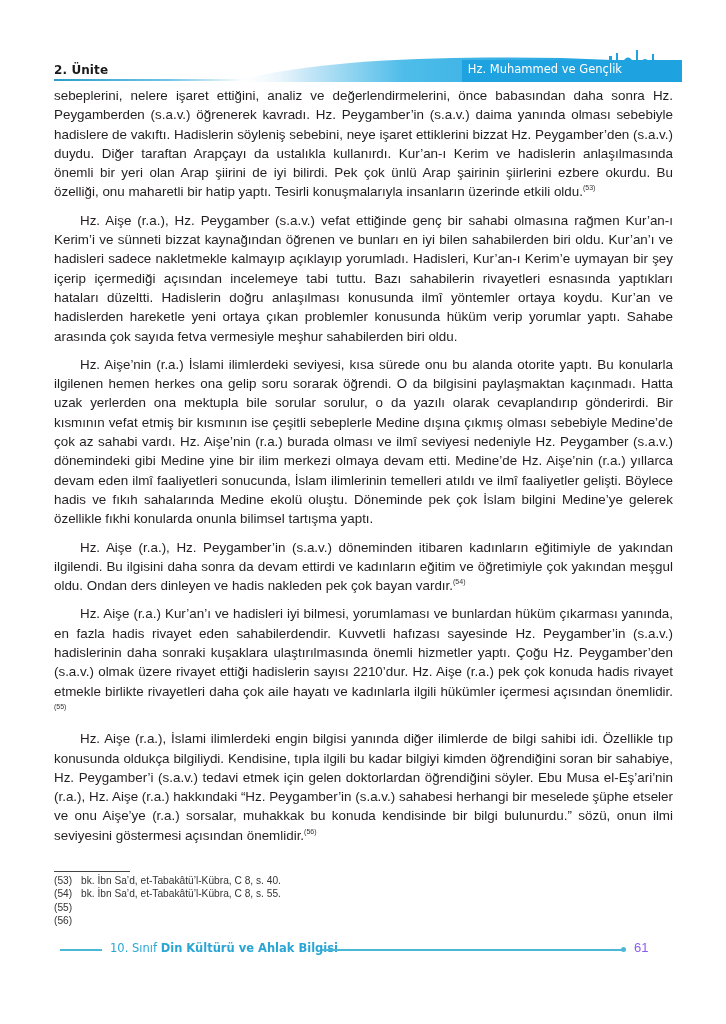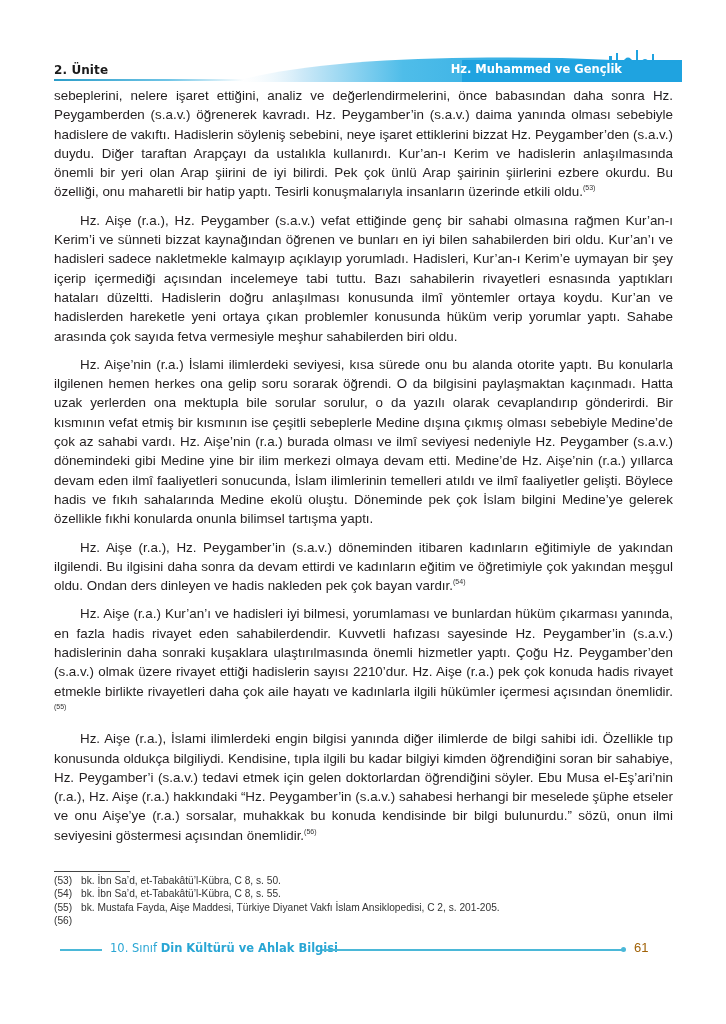--- a/index.html
+++ b/index.html
@@ -6,38 +6,38 @@
   body { width: 726px; height: 1024px; position: relative; overflow: hidden;
          font-family: "Liberation Sans", sans-serif; color: #231f20; }
   .header { position: absolute; left: 0; top: 0; width: 726px; height: 90px; }
   .unit-label { position: absolute; left: 54px; top: 63px; font-family: "DejaVu Sans", sans-serif;
                 font-weight: bold; font-size: 12px; color: #1a1a1a; letter-spacing: 0.1px; }
   .unit-underline { position: absolute; left: 54px; top: 79px; width: 190px; height: 2px;
                     background: linear-gradient(90deg, #2a9cc8 0%, #6fc4e6 60%, rgba(200,235,248,0) 100%); }
   .band { position: absolute; left: 232px; top: 50px; width: 458px; height: 32px; }
   .band svg { display: block; }
   .chapter-title { position: absolute; right: 104px; top: 62px; color: #ffffff; font-family: "DejaVu Sans", sans-serif;
-                   font-weight: bold; font-size: 11.5px; letter-spacing: 0; }
+                   font-weight: normal; font-size: 11.5px; letter-spacing: 0; }
   .content { position: absolute; left: 54px; top: 86px; width: 619px;
              font-size: 13.4px; line-height: 19.3px; text-align: justify; color: #231f20; }
   .content p { margin: 0 0 9px 0; text-indent: 26px; }
   .content p.cont { text-indent: 0; }
   sup { font-size: 7px; line-height: 0; vertical-align: 6px; color: #333; }
   .fn-rule { position: absolute; left: 54px; top: 871px; width: 76px; height: 1px; background: #444; }
   .footnotes { position: absolute; left: 54px; top: 874px; width: 620px; font-size: 10.2px; line-height: 13.4px; color: #333; }
   .fn { display: flex; }
   .fn .num { width: 27px; flex: none; }
   .footer { position: absolute; left: 0; top: 938px; width: 726px; height: 24px; }
   .footer .lline { position: absolute; left: 60px; top: 11px; width: 42px; height: 1.5px; background: #4bb8d8; }
   .footer .title { position: absolute; left: 110px; top: 3px; font-family: "DejaVu Sans", sans-serif;
                    font-size: 11.5px; color: #2aa6d4; white-space: nowrap; }
   .footer .title b { font-weight: bold; }
   .footer .rline { position: absolute; left: 322px; top: 11px; width: 300px; height: 1.5px; background: #4bb8d8; }
   .footer .dot { position: absolute; left: 621px; top: 9px; width: 5px; height: 5px; border-radius: 50%; background: #4bb8d8; }
-  .footer .page { position: absolute; left: 634px; top: 2px; font-size: 13px; color: #a16207; }
+  .footer .page { position: absolute; left: 634px; top: 2px; font-size: 13px; color: #8b5cf6; }
 </style>
 </head>
 <body>
 
 <div class="header">
   <div class="band">
     <svg width="458" height="32" viewBox="0 0 458 32">
       <defs>
         <linearGradient id="bandgrad" x1="0" y1="0" x2="1" y2="0">
           <stop offset="0" stop-color="#ffffff" stop-opacity="0"></stop>
@@ -72,29 +72,28 @@
   <p><span>Hz. Aişe’nin (r.a.) İslami ilimlerdeki seviyesi, kısa sürede onu bu alanda otorite yaptı. Bu konularla ilgilenen hemen herkes ona gelip soru sorarak öğrendi. O da bilgisini paylaşmaktan kaçınmadı. Hatta uzak yerlerden ona mektupla bile sorular sorulur, o da yazılı olarak cevaplandırıp gönderirdi. Bir kısmının vefat etmiş bir kısmının ise çeşitli sebeplerle Medine dışına çıkmış olması sebebiyle Medine’de çok az sahabi vardı. Hz. Aişe’nin (r.a.) burada olması ve ilmî seviyesi nedeniyle Hz. Peygamber (s.a.v.) dönemindeki gibi Medine yine bir ilim merkezi olmaya devam etti. Medine’de Hz. Aişe’nin (r.a.) yıllarca devam eden ilmî faaliyetleri sonucunda, İslam ilimlerinin temelleri atıldı ve ilmî faaliyetler gelişti. Böylece hadis ve fıkıh sahalarında Medine ekolü oluştu. Döneminde pek çok İslam bilgini Medine’ye gelerek özellikle fıkhi konularda onunla bilimsel tartışma yaptı.</span></p>
   <p><span>Hz. Aişe (r.a.), Hz. Peygamber’in (s.a.v.) döneminden itibaren kadınların eğitimiyle de yakından ilgilendi. Bu ilgisini daha sonra da devam ettirdi ve kadınların eğitim ve öğretimiyle çok yakından meşgul oldu. Ondan ders dinleyen ve hadis nakleden pek çok bayan vardır.</span><sup>(54)</sup></p>
   <p><span>Hz. Aişe (r.a.) Kur’an’ı ve hadisleri iyi bilmesi, yorumlaması ve bunlardan hüküm çıkarması yanında, en fazla hadis rivayet eden sahabilerdendir. Kuvvetli hafızası sayesinde Hz. Peygamber’in (s.a.v.) hadislerinin daha sonraki kuşaklara ulaştırılmasında önemli hizmetler yaptı. Çoğu Hz. Peygamber’den (s.a.v.) olmak üzere rivayet ettiği hadislerin sayısı 2210’dur. Hz. Aişe (r.a.) pek çok konuda hadis rivayet etmekle birlikte rivayetleri daha çok aile hayatı ve kadınlarla ilgili hükümler içermesi açısından önemlidir.</span><sup>(55)</sup></p>
   <p><span>Hz. Aişe (r.a.), İslami ilimlerdeki engin bilgisi yanında diğer ilimlerde de bilgi sahibi idi. Özellikle tıp konusunda oldukça bilgiliydi. Kendisine, tıpla ilgili bu kadar bilgiyi kimden öğrendiğini soran bir sahabiye, Hz. Peygamber’i (s.a.v.) tedavi etmek için gelen doktorlardan öğrendiğini söyler. Ebu Musa el-Eş’ari’nin (r.a.), Hz. Aişe (r.a.) hakkındaki “Hz. Peygamber’in (s.a.v.) sahabesi herhangi bir meselede şüphe etseler ve onu Aişe’ye (r.a.) sorsalar, muhakkak bu konuda kendisinde bir bilgi bulunurdu.” sözü, onun ilmi seviyesini göstermesi açısından önemlidir.</span><sup>(56)</sup></p>
 </div>
 
 <div class="fn-rule"></div>
 <div class="footnotes">
   <div class="fn">
       <span class="num">(53)</span>
-      <span>bk. İbn Sa’d, et-Tabakâtü’l-Kübra, C 8, s. 50.</span>
+      <span>bk. İbn Sa’d, et-Tabakâtü’l-Kübra, C 8, s. 40.</span>
     </div>
   <div class="fn">
       <span class="num">(54)</span>
       <span>bk. İbn Sa’d, et-Tabakâtü’l-Kübra, C 8, s. 55.</span>
     </div>
   <div class="fn">
       <span class="num">(55)</span>
-      <span>bk. Mustafa Fayda, Aişe Maddesi, Türkiye Diyanet Vakfı İslam Ansiklopedisi, C 2, s. 201-205.</span>
     </div>
   <div class="fn">
       <span class="num">(56)</span>
     </div>
 </div>
 
 <div class="footer">
   <div class="lline"></div>
   <div class="title"><span>10. Sınıf</span> <b>Din Kültürü ve Ahlak Bilgisi</b></div>
   <div class="rline"></div>

